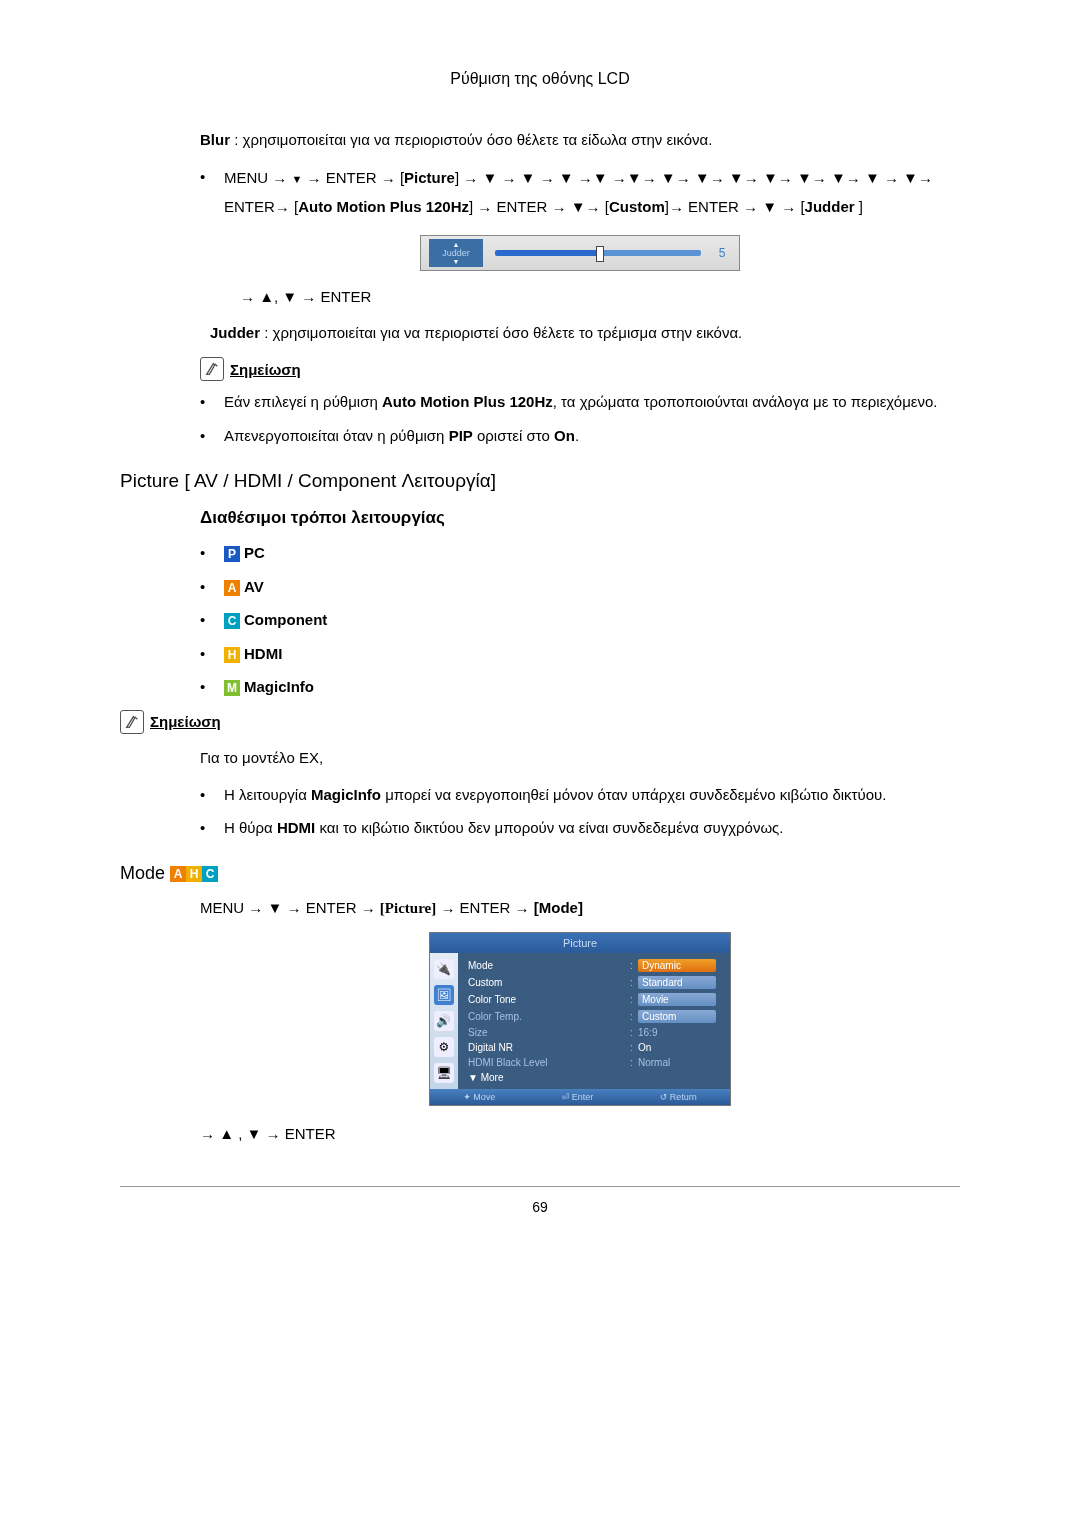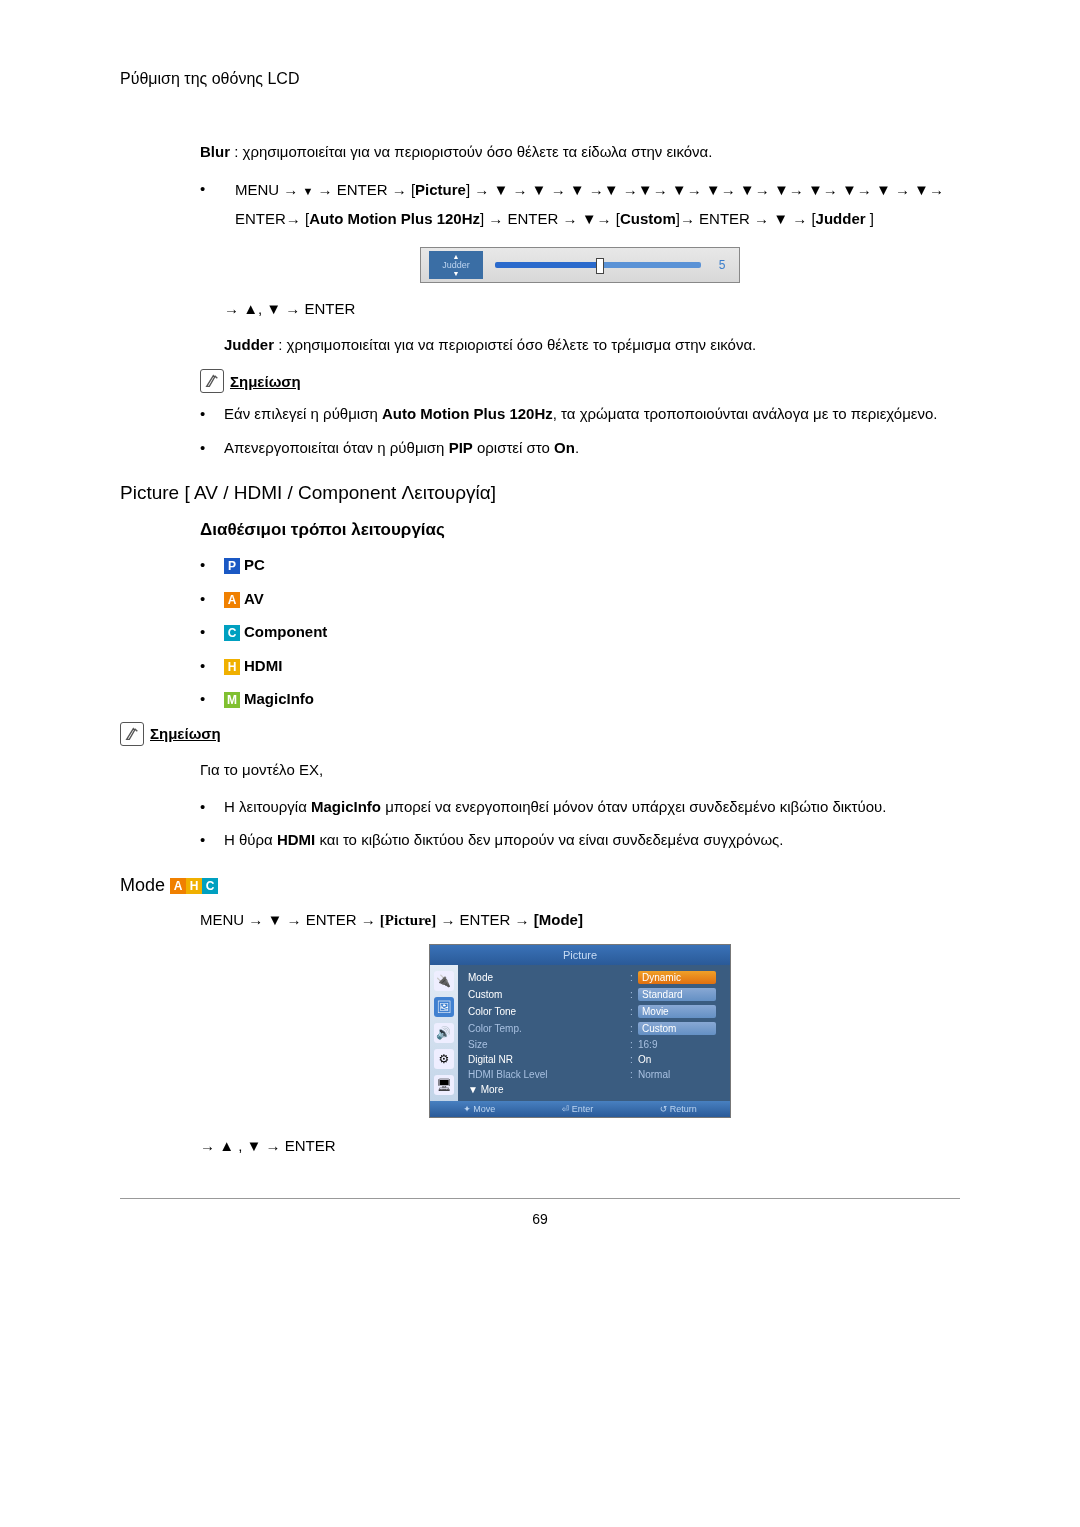--- a/index.html
+++ b/index.html
@@ -9,22 +9,23 @@
     font-size: 15px;
     color: #000;
     background: #fff;
     width: 1080px;
   }
   .page {
     padding: 70px 120px 40px 120px;
     box-sizing: border-box;
   }
   .header-title {
+    text-align: center;
     font-size: 16px;
-    margin-bottom: 52px;
+    margin-bottom: 40px;
   }
   .content {
     margin-left: 80px;
   }
   .para {
     line-height: 1.6;
     margin: 12px 0;
   }
   .bullet {
     display: flex;
@@ -33,21 +34,20 @@
   }
   .bullet .dot {
     width: 24px;
     flex-shrink: 0;
   }
   .bullet .txt {
     flex: 1;
   }
   .menu-path {
     line-height: 1.9;
-    margin-left: 11px;
   }
   .down-tri { font-size: 11px; }
   .slider-img {
     margin: 14px auto 14px auto;
     width: 320px;
     height: 36px;
     background: linear-gradient(#e8e8e8, #d8d8d8);
     border: 1px solid #888;
     display: flex;
     align-items: center;
@@ -250,23 +250,23 @@
         <div class="arrow">▲</div>
         <div>Judder</div>
         <div class="arrow">▼</div>
       </div>
       <div class="slider-track">
         <div class="slider-thumb"></div>
       </div>
       <div class="slider-val">5</div>
     </div>
 
-    <div class="para" style="margin-left:24px">→ ▲, ▼ → ENTER</div>
-
-    <div class="para" style="margin-left:24px">
+    <div class="para" style="margin-left:40px">→ ▲, ▼ → ENTER</div>
+
+    <div class="para" style="margin-left:10px">
       <b>Judder</b><span> : χρησιμοποιείται για να περιοριστεί όσο θέλετε το τρέμισμα στην εικόνα.</span>
     </div>
   </div>
 
   <div class="note-row" style="margin-left:80px">
     <div class="note-icon">
       <svg viewBox="0 0 24 24">
           <path d="M4 20 L14 4 L16 6 L8 20 Z M16 4 L20 8" stroke="#555" stroke-width="2" fill="none"></path>
         </svg>
     </div>

